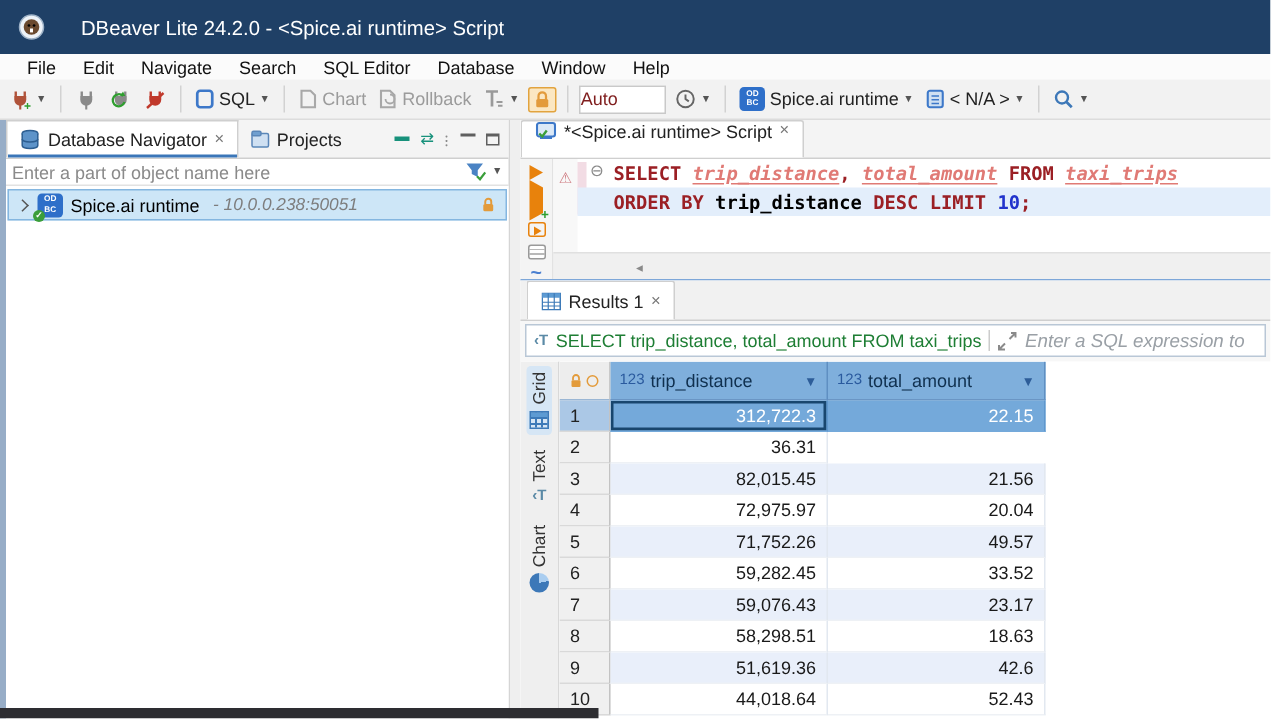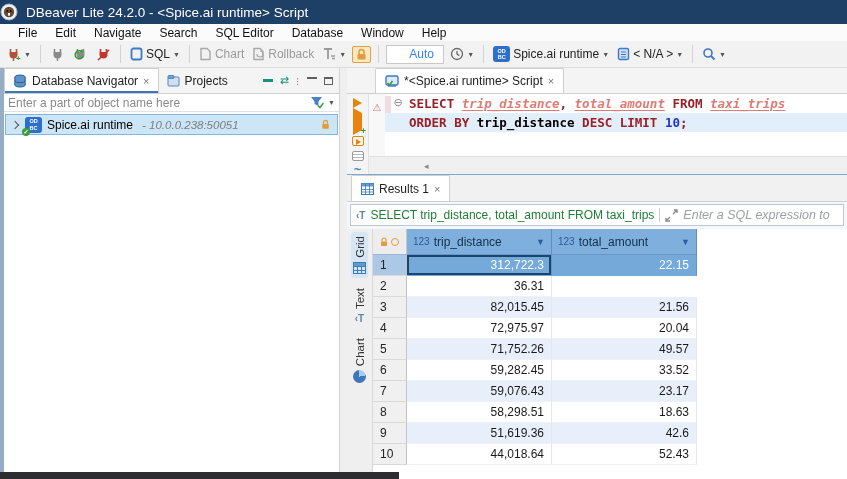--- a/index.html
+++ b/index.html
@@ -1,34 +1,34 @@
 <!DOCTYPE html>
 <html><head>
 <meta charset="utf-8">
 <style>
   * { margin:0; padding:0; box-sizing:border-box; }
   html,body { width:847px; height:479px; overflow:hidden; font-family:"Liberation Sans",sans-serif; background:#fff; }
   .app { width:847px; height:479px; display:flex; flex-direction:column; background:#fff; }
 
   
-  .titlebar { height:24px; background:#1f4066; display:flex; align-items:center; padding-left:0; gap:8px; flex:0 0 auto; }
+  .titlebar { height:36px; background:#1f4066; display:flex; align-items:center; padding-left:12px; gap:24px; flex:0 0 auto; }
   .titlebar .title-text { color:#fff; font-size:13.5px; }
 
   
   .menubar { height:17px; background:#fbfbfb; display:flex; align-items:center; padding-left:10px; gap:2px; flex:0 0 auto; }
   .menu-item { font-size:12px; color:#111; padding:0 8px; cursor:default; }
 
   
   .toolbar { height:27px; background:#f2f2f2; border-bottom:1px solid #dcdcdc; display:flex; align-items:center; padding:0 4px; gap:4px; flex:0 0 auto; }
   .tb-sep { width:1px; height:18px; background:#d2d2d2; margin:0 3px; }
   .tb-btn { display:flex; align-items:center; gap:3px; padding:2px 2px; border-radius:2px; }
   .tb-label { font-size:12px; color:#222; }
   .tb-label.disabled { color:#9b9b9b; }
   .caret { font-size:7px; color:#555; line-height:1; }
-  .combo { width:58px; height:19px; background:#fff; border:1px solid #c9c9c9; font-size:12px; color:#3b82f6; display:flex; align-items:center; padding-left:22px; }
+  .combo { width:58px; height:19px; background:#fff; border:1px solid #c9c9c9; font-size:12px; color:#7f1d1d; display:flex; align-items:center; padding-left:0; }
   .lock-btn { background:#fbe7c2; border:1px solid #e2a33e; border-radius:2px; padding:1px 3px; }
   .odbc-badge { width:17px; height:16px; background:#2e6fc9; border-radius:3px; color:#fff; font-size:5.5px; font-weight:bold; display:flex; flex-direction:column; align-items:center; justify-content:center; line-height:1.1; position:relative; }
   .odbc-badge .chk { position:absolute; left:-3px; bottom:-3px; width:8px; height:8px; background:#3a9e3a; border-radius:50%; color:#fff; font-size:6px; line-height:8px; text-align:center; font-weight:bold; }
 
   
   .main { flex:1 1 auto; display:flex; position:relative; min-height:0; }
   .dark-strip { position:absolute; left:0; bottom:0; width:399px; height:7px; background:#2d2d31; z-index:6; }
 
   
   .left-panel { width:340px; flex:0 0 auto; border-left:4px solid #97adc7; background:#fff; display:flex; flex-direction:column; border-right:1px solid #d5d5d5; }
@@ -49,21 +49,21 @@
   .chev { width:6px; height:6px; border-right:1.6px solid #555; border-bottom:1.6px solid #555; transform:rotate(-45deg); margin-right:2px; }
   .tree-name { font-size:12px; color:#000; }
   .tree-detail { font-size:11.5px; color:#7d7d7d; font-style:italic; margin-left:4px; }
   .tree-lock { margin-left:auto; margin-right:3px; display:flex; }
 
   .splitter { width:7px; background:#efefef; flex:0 0 auto; }
 
   
   .right-panel { flex:1 1 auto; display:flex; flex-direction:column; min-width:0; }
   .editor-tabs { height:26px; background:#f4f4f4; border-bottom:1px solid #cfcfcf; display:flex; }
-  .etab { display:flex; align-items:center; gap:5px; padding:0 9px; font-size:12px; color:#222; background:#fff; border:1px solid #cfcfcf; border-bottom:none; border-radius:2px 2px 0 0;margin-left:28px; }
+  .etab { display:flex; gap:5px; padding:0 9px; font-size:12px; color:#222; background:#fff; border:1px solid #cfcfcf; border-bottom:none; border-radius:2px 2px 0 0; }
   .etab .x { color:#777; font-size:11px; }
 
   .editor-wrap { height:80px; display:flex; flex:0 0 auto; }
   .sql-toolbar { width:22px; background:#f4f4f4; border-right:1px solid #e2e2e2; display:flex; flex-direction:column; align-items:center; padding-top:4px; gap:5px; }
   .tri { width:0; height:0; border-left:9px solid #e8820c; border-top:5px solid transparent; border-bottom:5px solid transparent; }
   .tri-wrap { position:relative; }
   .tri-plus { position:absolute; right:-4px; bottom:-5px; color:#2f9e2f; font-size:9px; font-weight:bold; }
   .script-orange { width:12px; height:12px; border:1.6px solid #e8820c; border-radius:2px; position:relative; }
   .script-orange::after { content:""; position:absolute; left:3px; top:2px; border-left:5px solid #e8820c; border-top:3px solid transparent; border-bottom:3px solid transparent; }
   .script-gray { width:12px; height:12px; border:1.4px solid #9a9a9a; border-radius:2px; background:repeating-linear-gradient(#fff 0 2px, #b9b9b9 2px 3px); }

